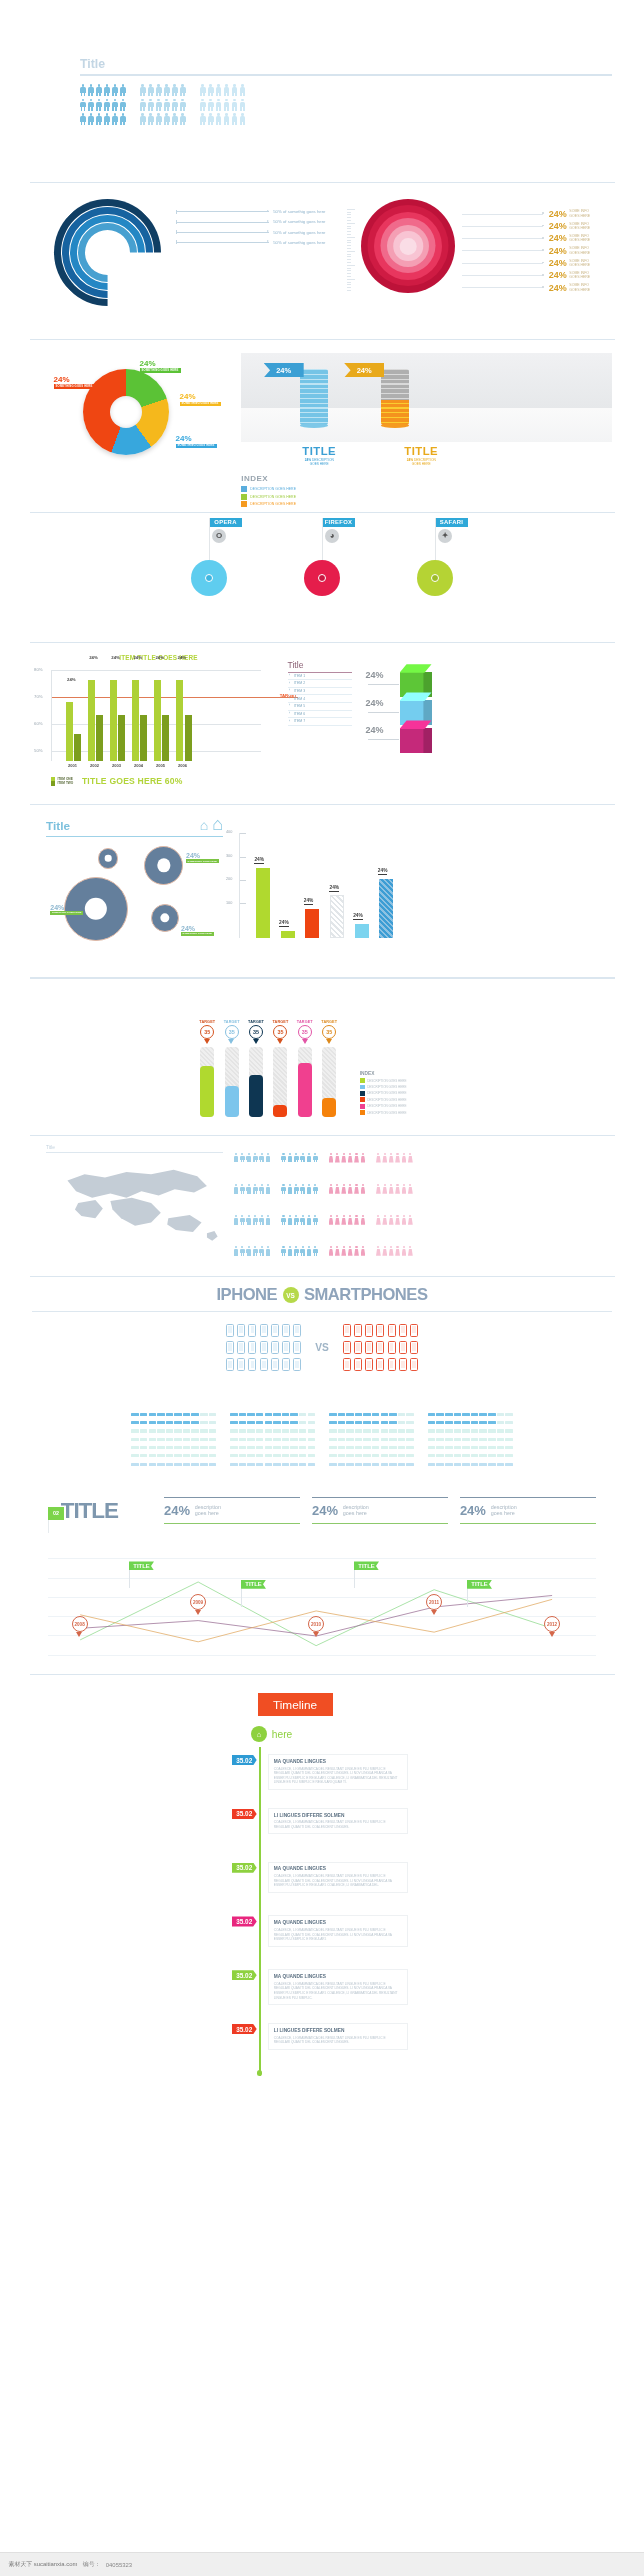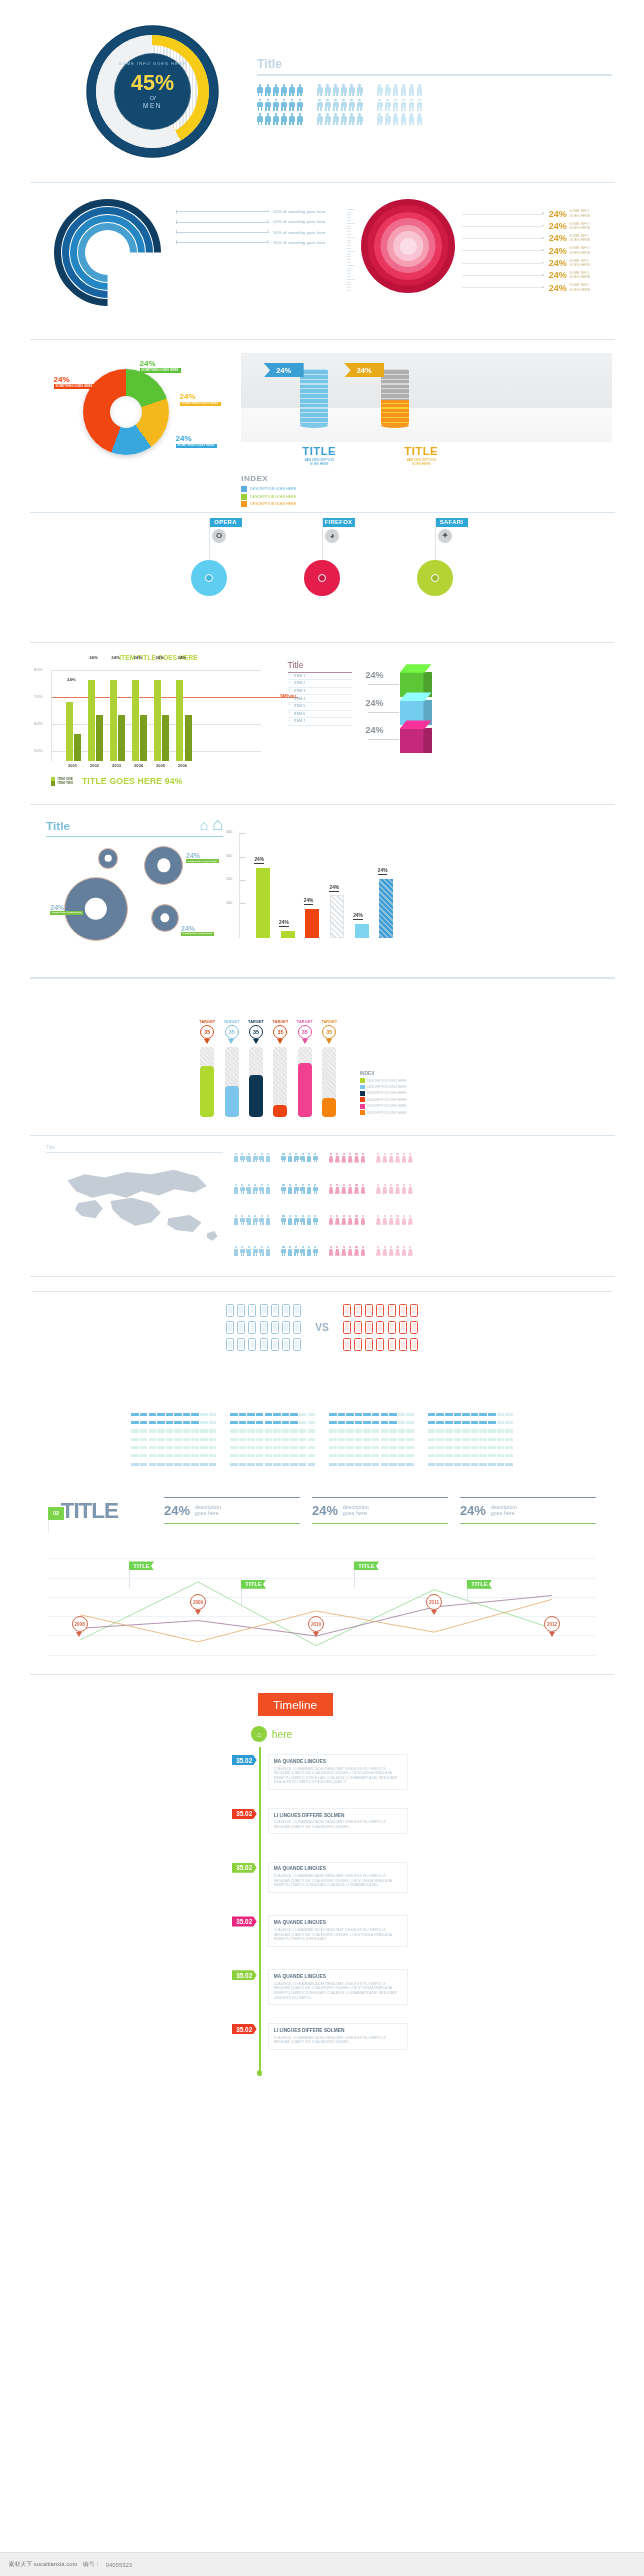--- a/index.html
+++ b/index.html
@@ -263,30 +263,20 @@
     display:flex; align-items:center; padding-left:8.6px; gap:5.4px; border-top:0.5px solid #e0e0e0; }
   .f-logo { font-size:5.9px; color:#777; }
   .f-txt { font-size:5.9px; color:#888; }
 </style>
 </head>
 <body>
 
 <div class="page">
 
   <div class="sec s1">
-    <div class="gauge45">
-      <div class="g-ring"></div>
-      <div class="g-ring2"></div>
-      <div class="g-core">
-        <div class="g-arc-text">SOME INFO GOES HERE</div>
-        <div class="g-pct">45%</div>
-        <div class="g-of">Of</div>
-        <div class="g-men">MEN</div>
-      </div>
-    </div>
     <div class="people-block">
       <div class="title-lite">Title</div>
       <div class="title-rule"></div>
       <div class="people-rows" id="people1">
           <div class="pgroup" style="color: rgb(121, 191, 224);">
             <div class="pic">
               <i></i>
               <b></b>
               <s></s>
               <u></u>
@@ -879,21 +869,21 @@
             <div>
               <i style="background: rgb(174, 209, 54);"></i>
               <span>ITEM ONE</span>
             </div>
             <div>
               <i style="background: rgb(124, 158, 30);"></i>
               <span>ITEM TWO</span>
             </div>
           </div>
         <div class="gb-cap">
-          <span style="color:#b2d43a">TITLE GOES HERE 94%</span>
+          <span style="color:#b2d43a">TITLE GOES HERE 60%</span>
         </div>
       </div>
     </div>
     <div class="cube-area">
       <div class="cube-list">
         <div class="cl-title">Title</div>
         <div id="cubeitems">
             <div class="cl-item">ITEM 1</div>
             <div class="cl-item">ITEM 2</div>
             <div class="cl-item">ITEM 3</div>
@@ -1581,20 +1571,25 @@
           <div class="mpic fpic">
             <i></i>
             <b></b>
           </div>
         </div>
       </div>
   </div>
   <div class="sep"></div>
 
   <div class="sec s9">
+    <div class="vs-head">
+      <div class="vs-w">IPHONE</div>
+      <div class="vs-b">VS</div>
+      <div class="vs-w">SMARTPHONES</div>
+    </div>
     <div class="vs-rule"></div>
     <div class="vs-grid">
       <div class="ph-grid" id="phleft">
           <div class="ph"></div>
           <div class="ph"></div>
           <div class="ph"></div>
           <div class="ph"></div>
           <div class="ph"></div>
           <div class="ph"></div>
           <div class="ph"></div>

